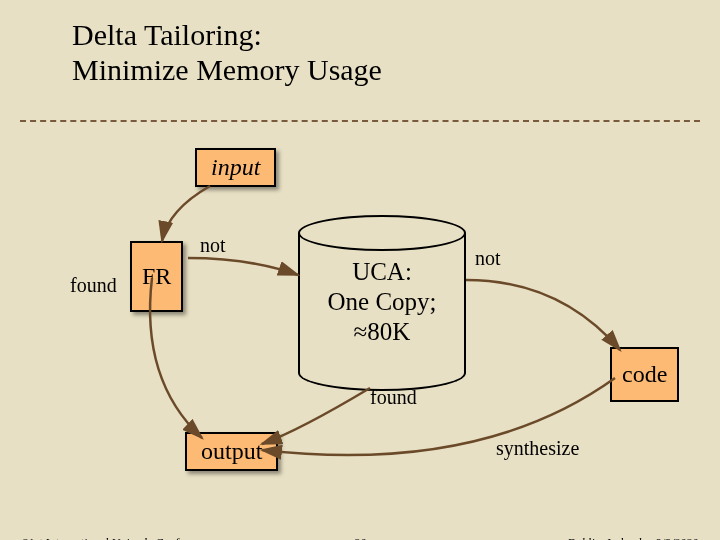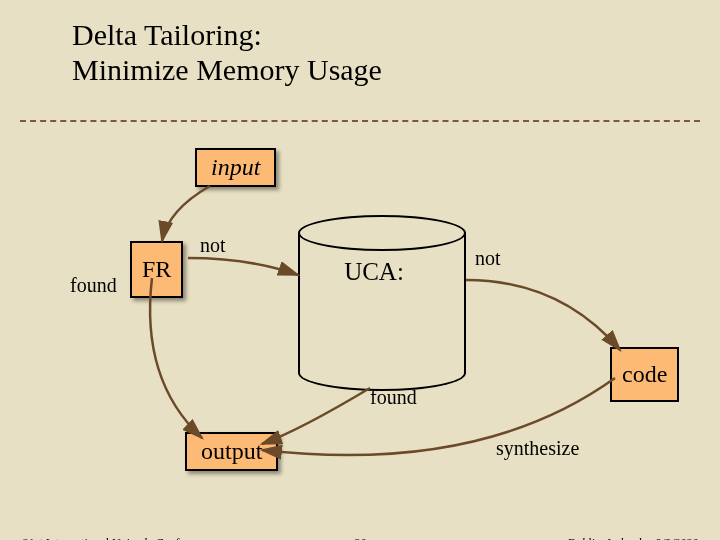--- a/index.html
+++ b/index.html
@@ -30,21 +30,21 @@
   .box {
     position: absolute;
     border: 2px solid #000;
     background: #fdba74;
     text-align: center;
     font-size: 24px;
     padding: 4px 14px;
     box-shadow: 3px 3px 4px rgba(0,0,0,0.4);
   }
   .input-box { top: 148px; left: 195px; font-style: italic; }
-  .fr-box { top: 241px; left: 130px; padding: 13px 10px; }
+  .fr-box { top: 241px; left: 130px; padding: 20px 10px; }
   .code-box { top: 347px; left: 610px; padding: 12px 10px; box-shadow: none; }
   .output-box { top: 432px; left: 185px; }
   .label {
     position: absolute;
     font-size: 20px;
     color: #000;
   }
   .not1 { top: 234px; left: 200px; }
   .found1 { top: 274px; left: 70px; }
   .not2 { top: 247px; left: 475px; }
@@ -79,21 +79,21 @@
     position: absolute;
     top: 140px; left: 0;
     width: 168px; height: 36px;
     border: 2px solid #000;
     border-top: none;
     border-radius: 0 0 84px 84px / 0 0 18px 18px;
     background: #e8e0c4;
   }
   .cyl .txt {
     position: absolute;
-    top: 42px; left: 4px; width: 144px;
+    top: 42px; left: 12px; width: 144px;
     text-align: center;
     font-size: 25px;
     line-height: 1.2;
   }
 
   .footer {
     position: absolute;
     bottom: 4px;
     left: 0;
     width: 720px;
@@ -119,20 +119,22 @@
 </div>
 
 <div class="slide-divider"></div>
 
 <div class="cyl">
   <div class="body"></div>
   <div class="botcurve"></div>
   <div class="topcap"></div>
   <div class="txt">
     <div>UCA:</div>
+    <div>One Copy;</div>
+    <div>≈80K</div>
   </div>
 </div>
 
 <div class="box input-box">
   <span>input</span>
 </div>
 <div class="box fr-box">
   <span>FR</span>
 </div>
 <div class="box code-box">

